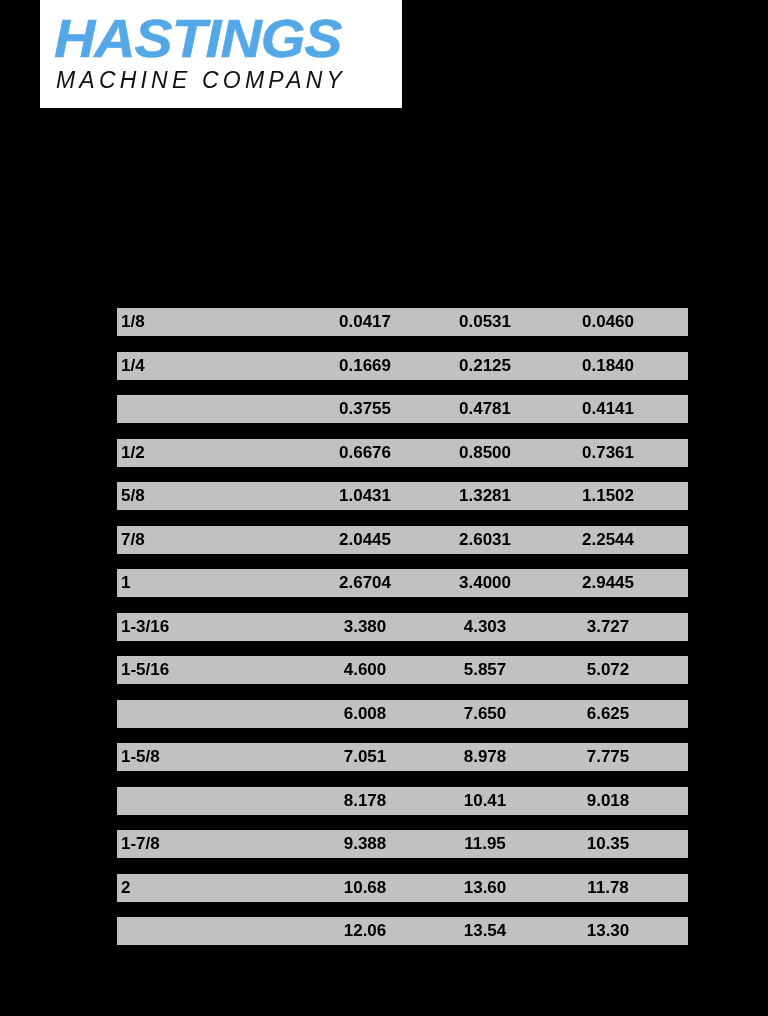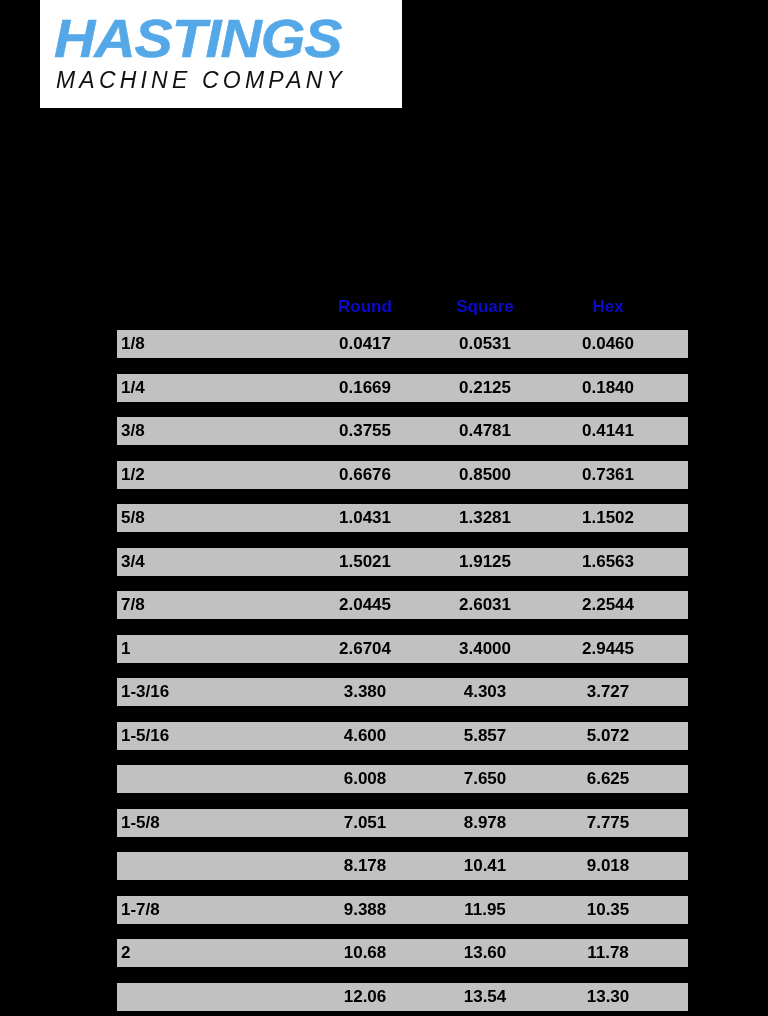--- a/index.html
+++ b/index.html
@@ -119,64 +119,52 @@
 </head>
 <body>
 
 <div class="logo-box">
   <div class="logo-wordmark">HASTINGS</div>
   <div class="logo-subline">MACHINE COMPANY</div>
 </div>
 
 <div class="table-wrap">
 
-  <div class="thead">
-    <div class="th c1">Round</div>
-    <div class="th c2">Square</div>
-    <div class="th c3">Hex</div>
-  </div>
 
   <div class="tbody" id="tbody">
       <div class="row">
         <div class="cell size">1/8</div>
         <div class="cell v1">0.0417</div>
         <div class="cell v2">0.0531</div>
         <div class="cell v3">0.0460</div>
       </div>
       <div class="row">
         <div class="cell size">1/4</div>
         <div class="cell v1">0.1669</div>
         <div class="cell v2">0.2125</div>
         <div class="cell v3">0.1840</div>
       </div>
       <div class="row">
-        <div class="cell size">3/8</div>
         <div class="cell v1">0.3755</div>
         <div class="cell v2">0.4781</div>
         <div class="cell v3">0.4141</div>
       </div>
       <div class="row">
         <div class="cell size">1/2</div>
         <div class="cell v1">0.6676</div>
         <div class="cell v2">0.8500</div>
         <div class="cell v3">0.7361</div>
       </div>
       <div class="row">
         <div class="cell size">5/8</div>
         <div class="cell v1">1.0431</div>
         <div class="cell v2">1.3281</div>
         <div class="cell v3">1.1502</div>
       </div>
       <div class="row">
-        <div class="cell size">3/4</div>
-        <div class="cell v1">1.5021</div>
-        <div class="cell v2">1.9125</div>
-        <div class="cell v3">1.6563</div>
-      </div>
-      <div class="row">
         <div class="cell size">7/8</div>
         <div class="cell v1">2.0445</div>
         <div class="cell v2">2.6031</div>
         <div class="cell v3">2.2544</div>
       </div>
       <div class="row">
         <div class="cell size">1</div>
         <div class="cell v1">2.6704</div>
         <div class="cell v2">3.4000</div>
         <div class="cell v3">2.9445</div>

